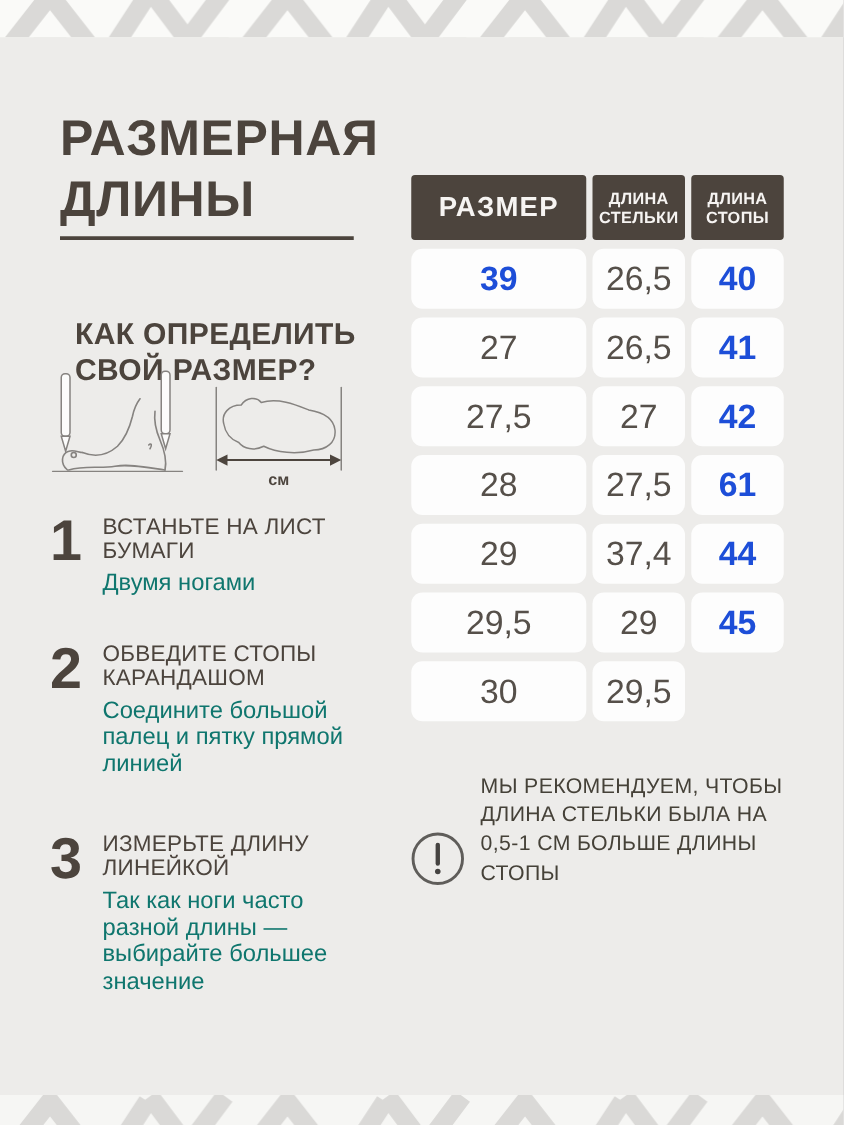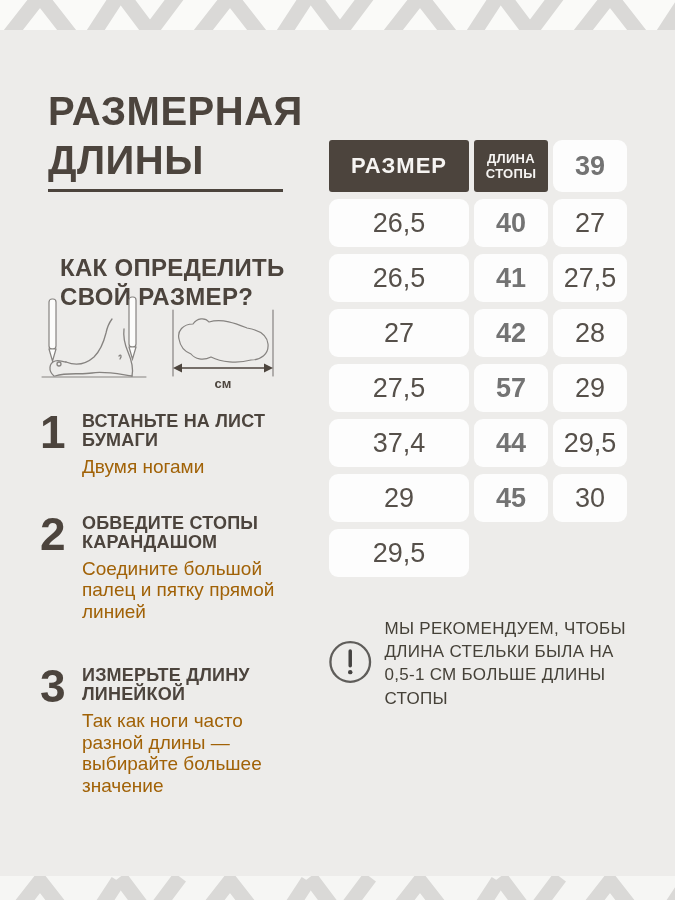--- a/index.html
+++ b/index.html
@@ -44,28 +44,28 @@
   .step { display: flex; align-items: flex-start; }
   .step-1 { margin-bottom: 36px; }
   .step-2 { margin-bottom: 44px; }
   .step-number {
     width: 42px; flex: 0 0 42px;
     font-size: 46px; line-height: 40px; font-weight: bold;
     color: #4c443d;
   }
   .step-body { width: 195px; }
   .step-title {
-    font-size: 18px; line-height: 19px; font-weight: bold;
+    font-size: 18px; line-height: 19px; font-weight: normal;
     color: #4c443d; letter-spacing: 0.2px;
     text-transform: uppercase;
   }
   .step-desc {
     margin-top: 6px;
     font-size: 19px; line-height: 21.5px;
-    color: #a16207;
+    color: #0f766e;
   }
 
   
   .size-table {
     position: absolute; left: 329px; top: 140px;
     display: grid;
     grid-template-columns: 140px 74px 74px;
     grid-template-rows: 52px;
     grid-auto-rows: 48px;
     column-gap: 5px; row-gap: 7px;
@@ -75,26 +75,26 @@
     display: flex; align-items: center; justify-content: center;
     text-align: center; color: #f6f4f2; font-weight: bold;
   }
   .hcell.main  { font-size: 22px; letter-spacing: 1px; }
   .hcell.small { font-size: 13px; line-height: 15.5px; letter-spacing: 0.3px; padding: 0 4px; }
   .cell {
     background: #fdfdfd; border-radius: 9px;
     display: flex; align-items: center; justify-content: center;
     font-size: 27px; color: #56504a;
   }
-  .cell.size { font-weight: bold; color: #737373; }
+  .cell.size { font-weight: bold; color: #1d4ed8; }
 
   
   .note {
     position: absolute; left: 328px; top: 614px; width: 300px;
-    display: flex; align-items: center; gap: 12px;
+    display: flex; align-items: flex-end; gap: 12px;
   }
   .note-text {
     width: 252px;
     font-size: 17px; line-height: 23.2px;
     color: #454138; letter-spacing: 0.3px;
     text-transform: uppercase;
     padding-top: 3px;
   }
 </style>
 </head>
@@ -197,38 +197,39 @@
       <div class="step-number">3</div>
       <div class="step-body">
         <div class="step-title">ИЗМЕРЬТЕ ДЛИНУ ЛИНЕЙКОЙ</div>
         <div class="step-desc">Так как ноги часто разной длины — выбирайте большее значение</div>
       </div>
     </div>
   </div>
 
   <div class="size-table">
     <div class="hcell main">РАЗМЕР</div>
+    <div class="hcell small">ДЛИНА СТЕЛЬКИ</div>
     <div class="hcell small">ДЛИНА СТОПЫ</div>
 
     <div class="cell size">39</div>
     <div class="cell val">26,5</div>
 
     <div class="cell size">40</div>
     <div class="cell val">27</div>
     <div class="cell val">26,5</div>
 
     <div class="cell size">41</div>
     <div class="cell val">27,5</div>
     <div class="cell val">27</div>
 
     <div class="cell size">42</div>
     <div class="cell val">28</div>
     <div class="cell val">27,5</div>
 
-    <div class="cell size">57</div>
+    <div class="cell size">61</div>
     <div class="cell val">29</div>
     <div class="cell val">37,4</div>
 
     <div class="cell size">44</div>
     <div class="cell val">29,5</div>
     <div class="cell val">29</div>
 
     <div class="cell size">45</div>
     <div class="cell val">30</div>
     <div class="cell val">29,5</div>

